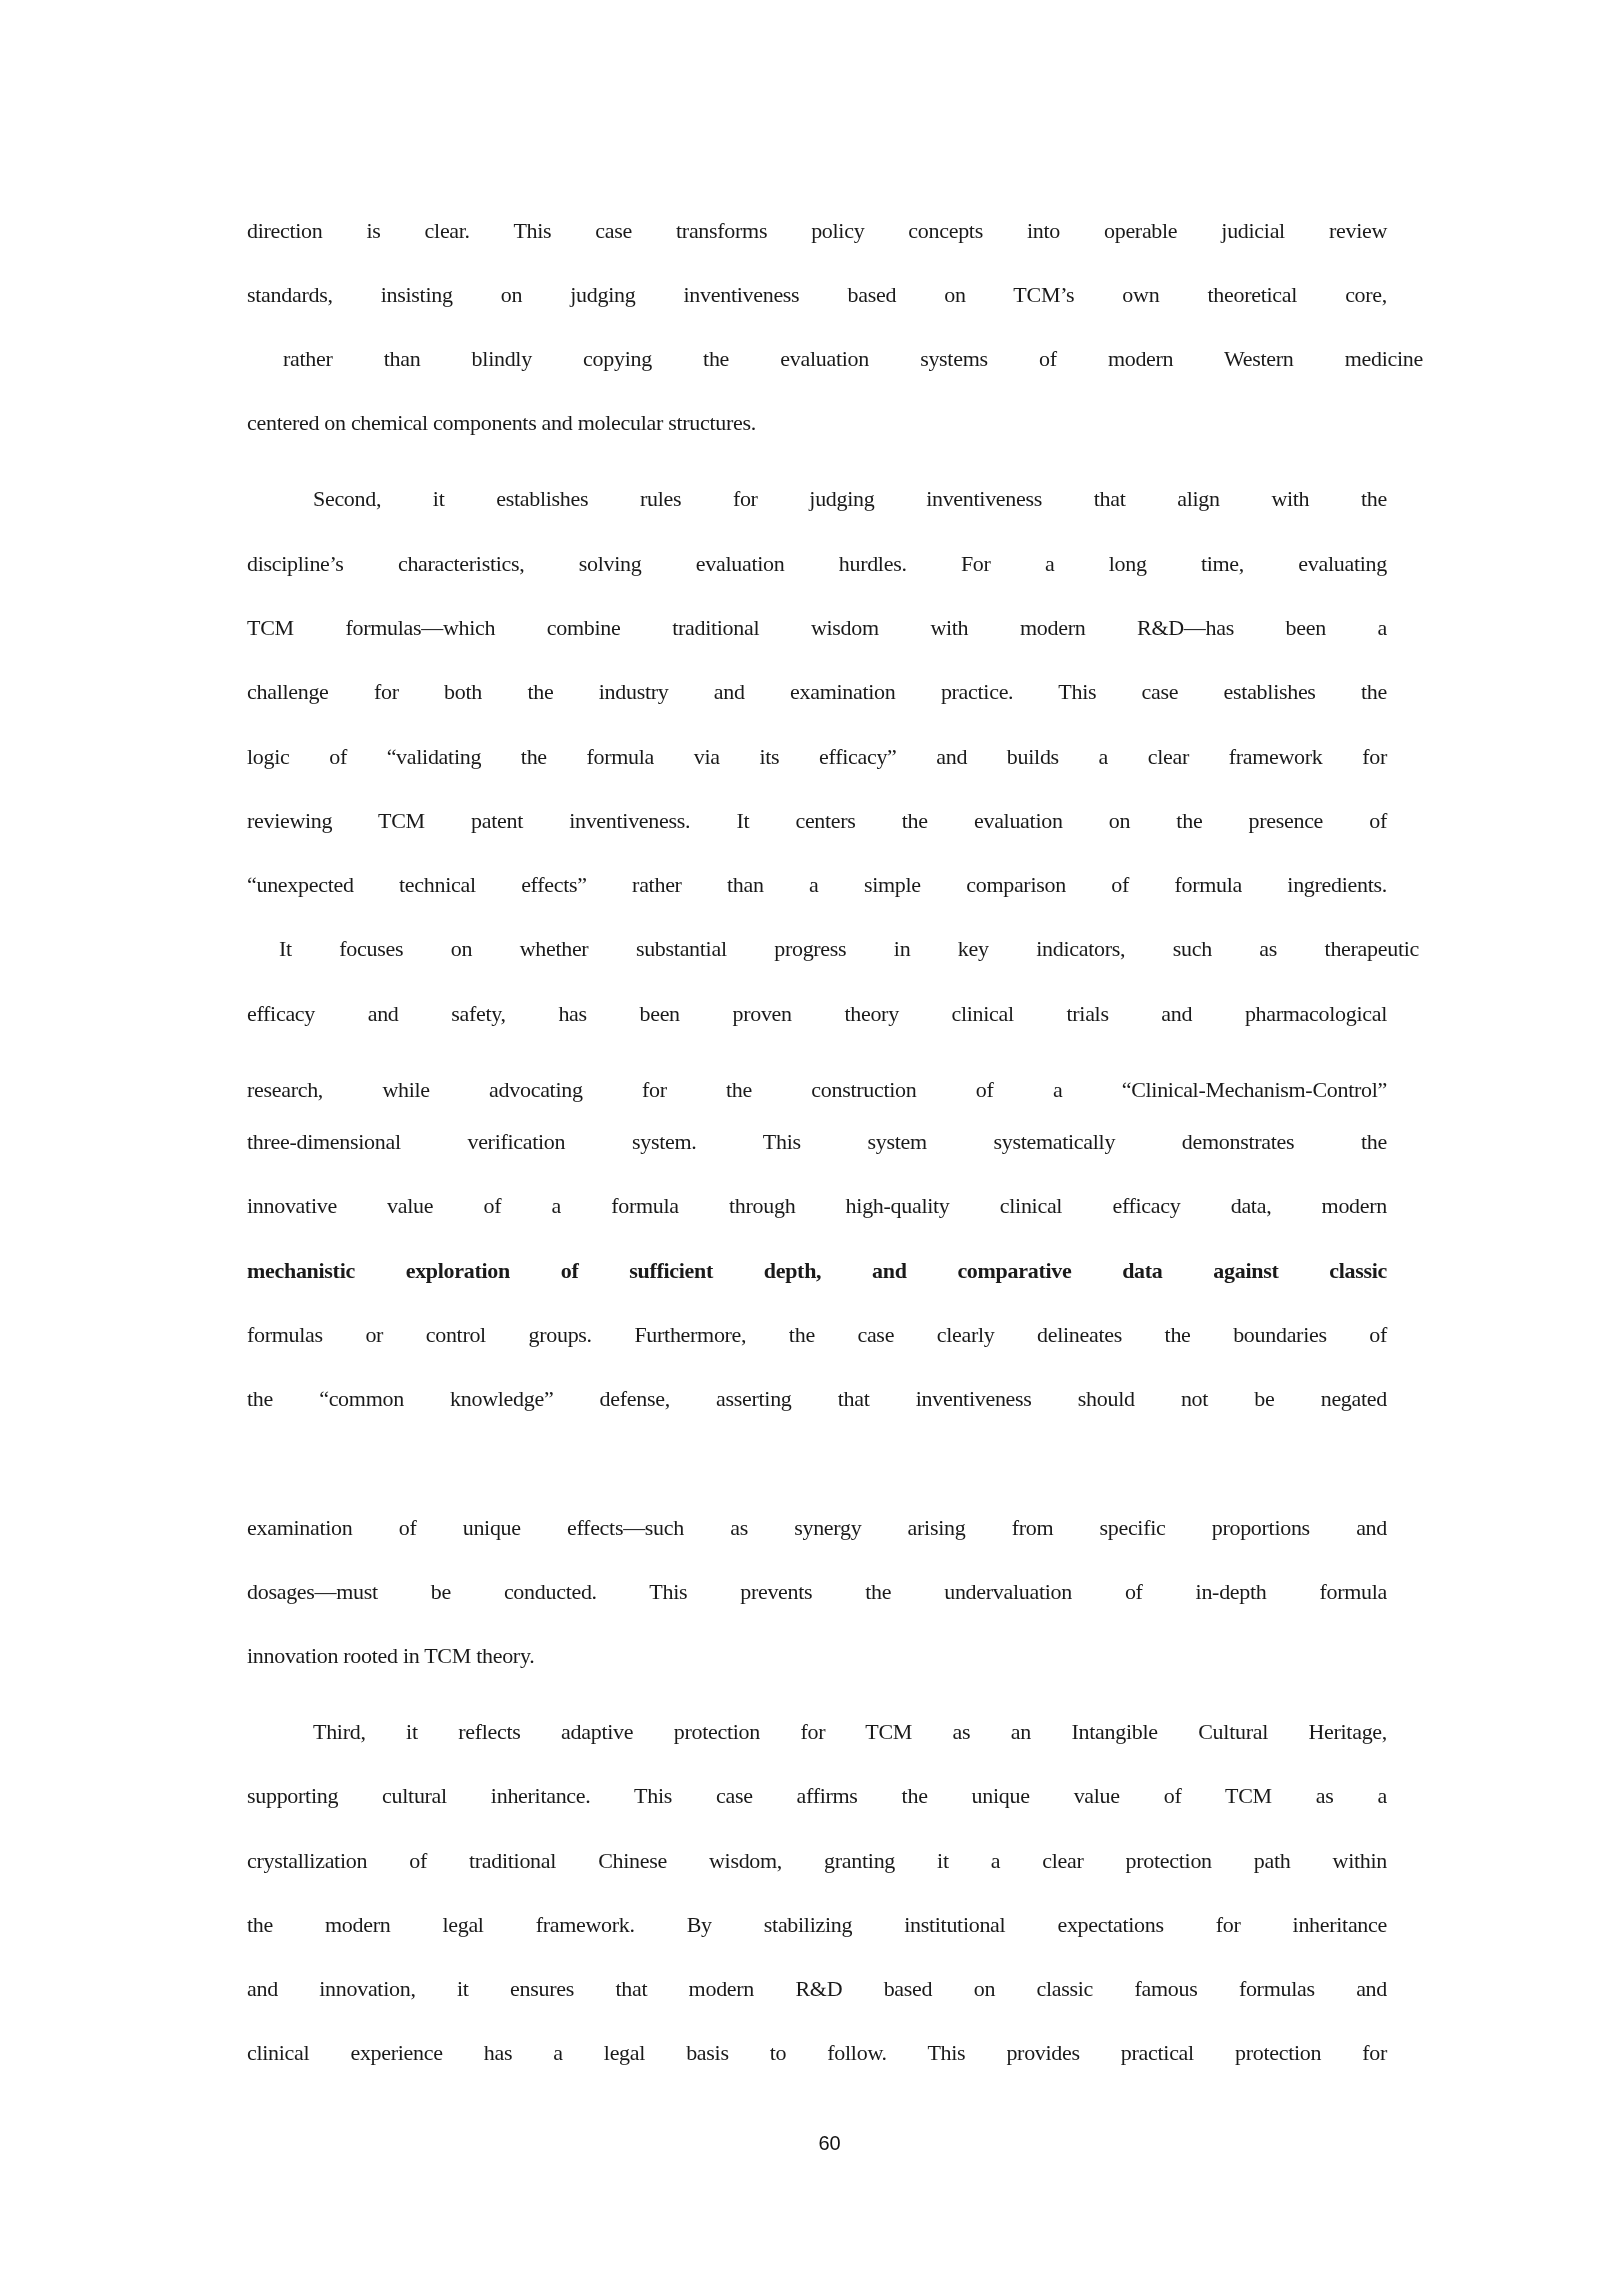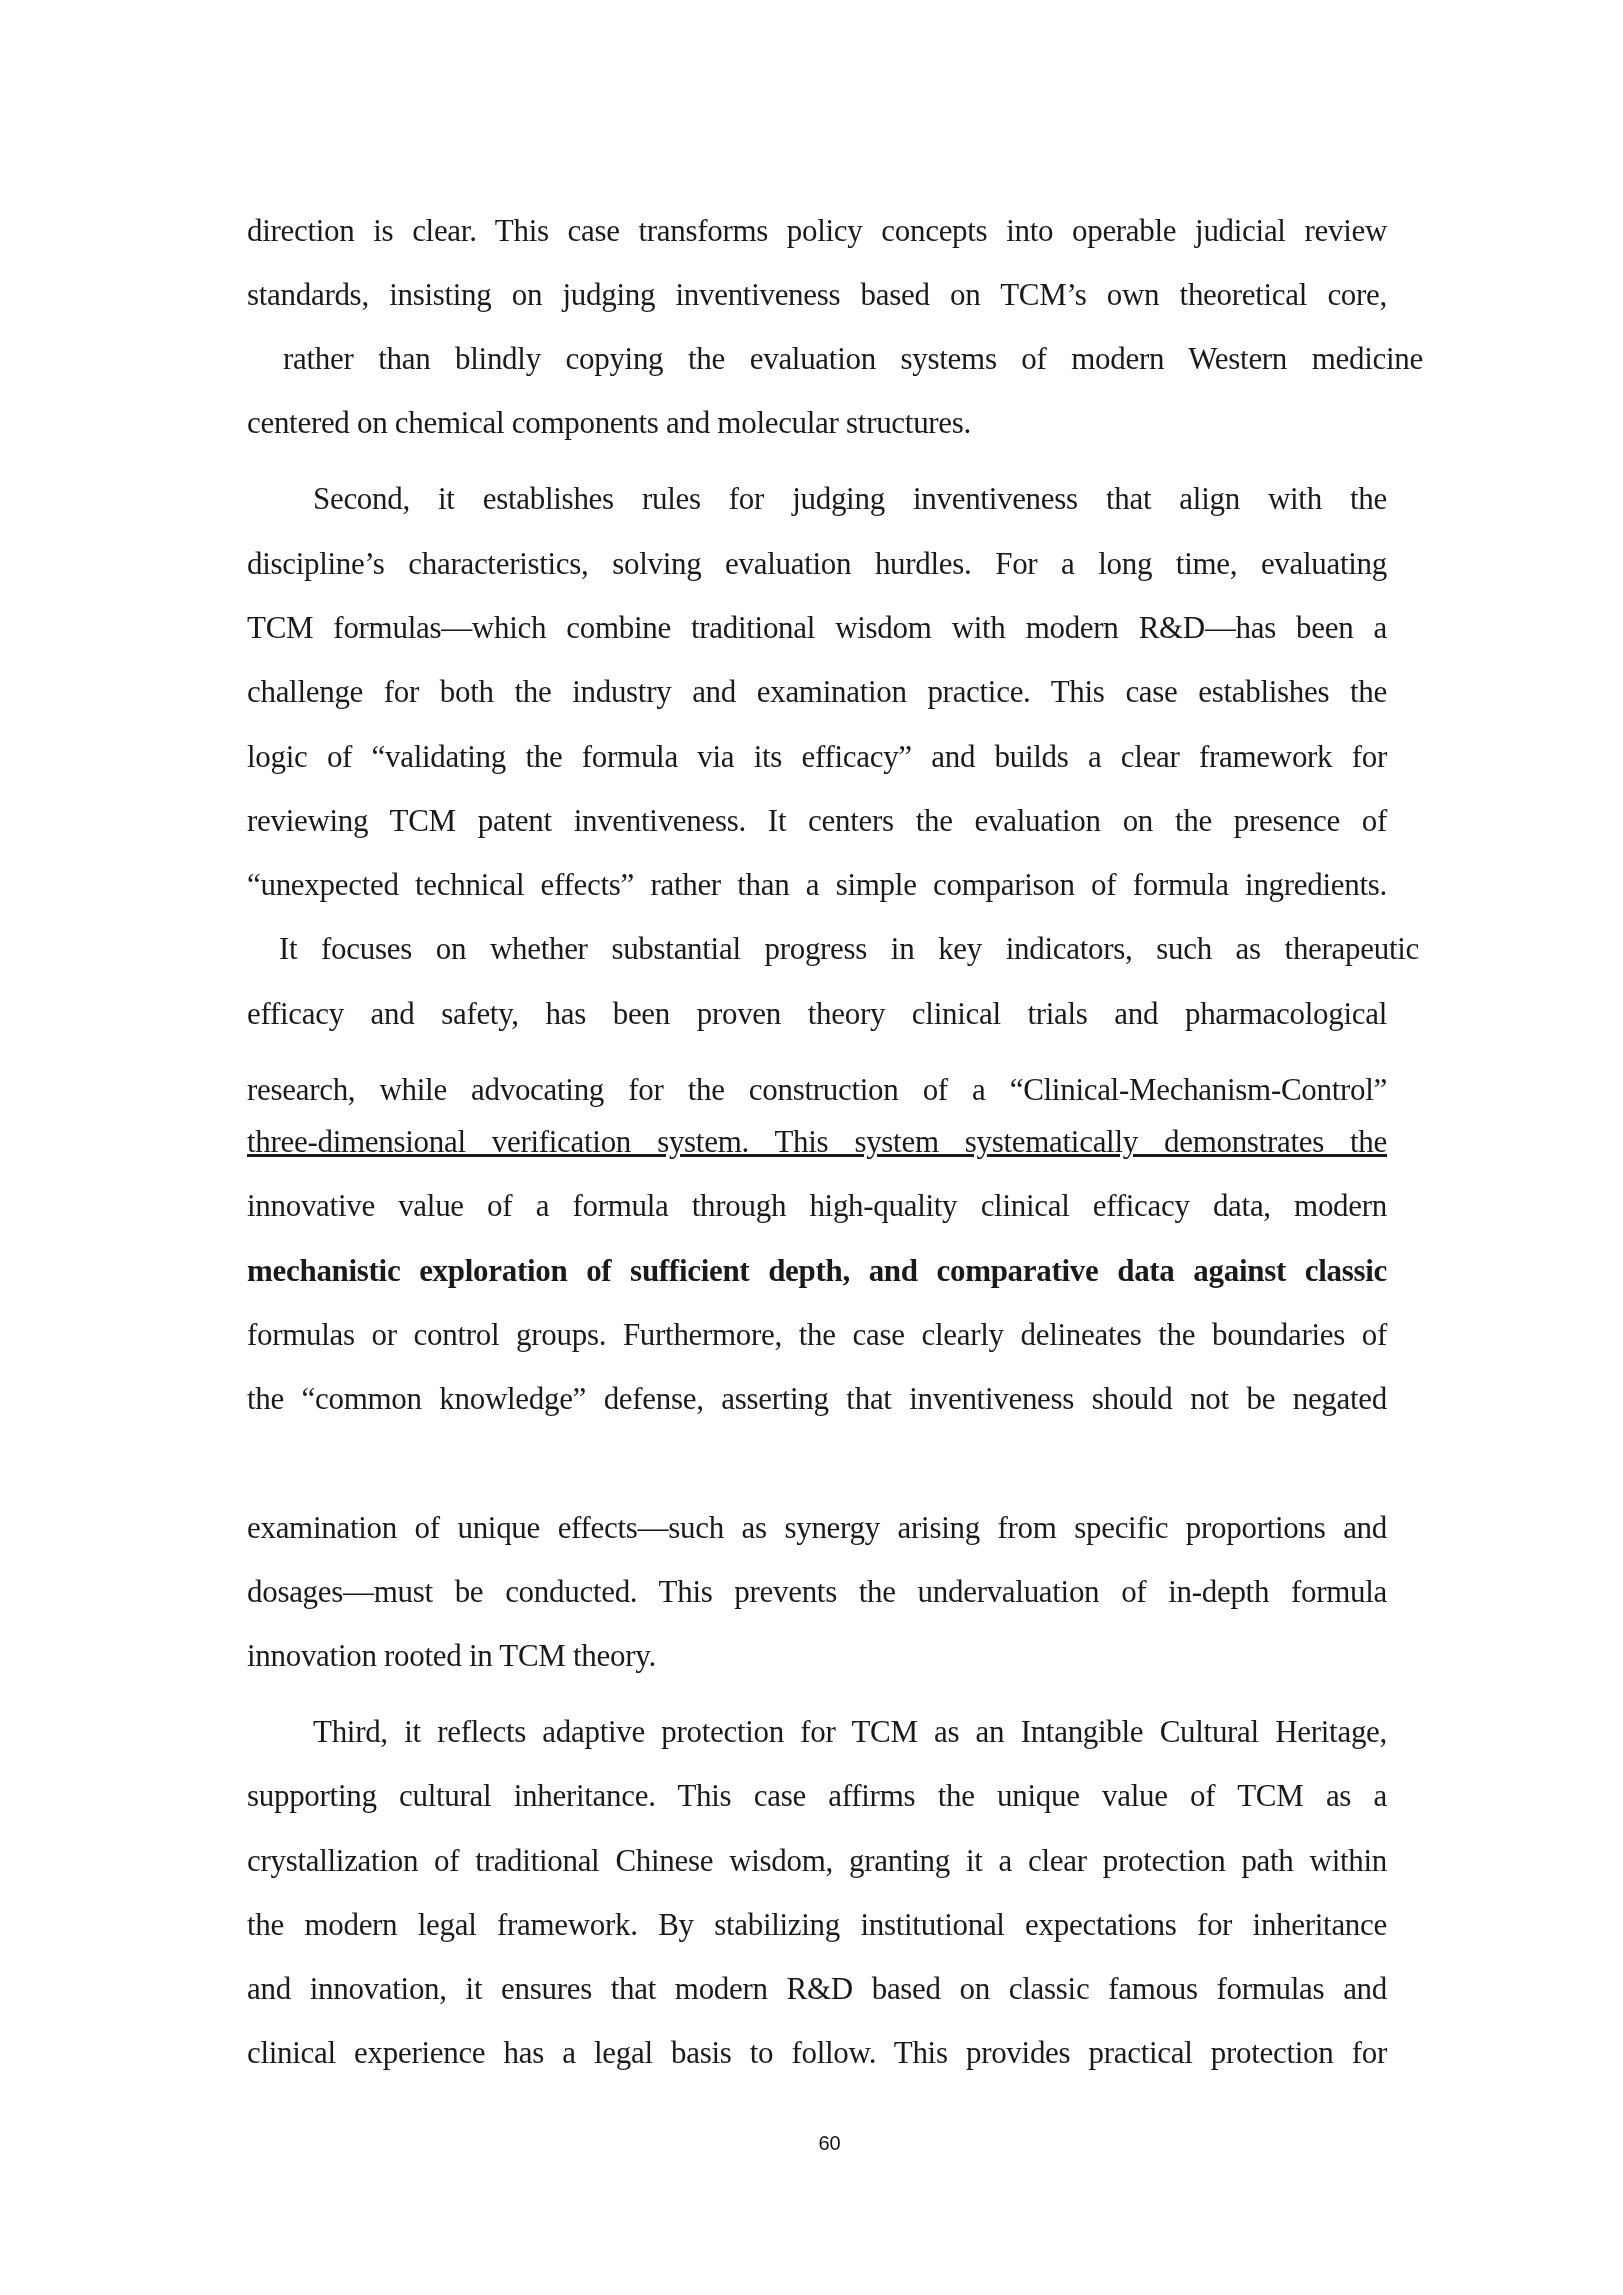--- a/index.html
+++ b/index.html
@@ -4,21 +4,21 @@
 <style>
   html, body { margin: 0; padding: 0; background: #ffffff; }
   body { width: 1623px; height: 2295px; position: relative; overflow: hidden; }
   .page { position: absolute; left: 0; top: 0; width: 1623px; height: 2295px; background: #ffffff; }
   .line {
     position: absolute;
     left: 247px;
     width: 1140px;
     height: 51px;
     font-family: "Liberation Serif", "DejaVu Serif", serif;
-    font-size: 31px;
+    font-size: 22px;
     line-height: 51px;
     color: #1a1a1a;
     text-align: justify;
     text-align-last: justify;
     white-space: nowrap;
     overflow: visible;
     letter-spacing: -0.3px;
   }
   .line.indent { left: 313px; width: 1074px; }
   .line.last { text-align-last: left; }
@@ -46,21 +46,21 @@
   <div class="line indent" style="top:473px;">Second, it establishes rules for judging inventiveness that align with the</div>
   <div class="line" style="top:538px;">discipline’s characteristics, solving evaluation hurdles. For a long time, evaluating</div>
   <div class="line" style="top:602px;">TCM formulas—which combine traditional wisdom with modern R&amp;D—has been a</div>
   <div class="line" style="top:666px;">challenge for both the industry and examination practice. This case establishes the</div>
   <div class="line" style="top:731px;">logic of “validating the formula via its efficacy” and builds a clear framework for</div>
   <div class="line" style="top:795px;">reviewing TCM patent inventiveness. It centers the evaluation on the presence of</div>
   <div class="line" style="top:859px;">“unexpected technical effects” rather than a simple comparison of formula ingredients.</div>
   <div class="line" style="top:923px;margin-left:32px;">It focuses on whether substantial progress in key indicators, such as therapeutic</div>
   <div class="line" style="top:988px;">efficacy and safety, has been proven theory clinical trials and pharmacological</div>
   <div class="line" style="top:1052px;margin-top:12px;">research, while advocating for the construction of a “Clinical-Mechanism-Control”</div>
-  <div class="line" style="top:1116px;text-decoration:underline;">three-dimensional verification system. This system systematically demonstrates the</div>
+  <div class="line" style="top:1116px;">three-dimensional verification system. This system systematically demonstrates the</div>
   <div class="line" style="top:1180px;">innovative value of a formula through high-quality clinical efficacy data, modern</div>
   <div class="line" style="top:1245px;font-weight:bold;">mechanistic exploration of sufficient depth, and comparative data against classic</div>
   <div class="line" style="top:1309px;">formulas or control groups. Furthermore, the case clearly delineates the boundaries of</div>
   <div class="line" style="top:1373px;">the “common knowledge” defense, asserting that inventiveness should not be negated</div>
   <div class="line" style="top:1502px;">examination of unique effects—such as synergy arising from specific proportions and</div>
   <div class="line" style="top:1566px;">dosages—must be conducted. This prevents the undervaluation of in-depth formula</div>
   <div class="line last" style="top:1630px;">innovation rooted in TCM theory.</div>
 
   <div class="line indent" style="top:1706px;">Third, it reflects adaptive protection for TCM as an Intangible Cultural Heritage,</div>
   <div class="line" style="top:1770px;">supporting cultural inheritance. This case affirms the unique value of TCM as a</div>

